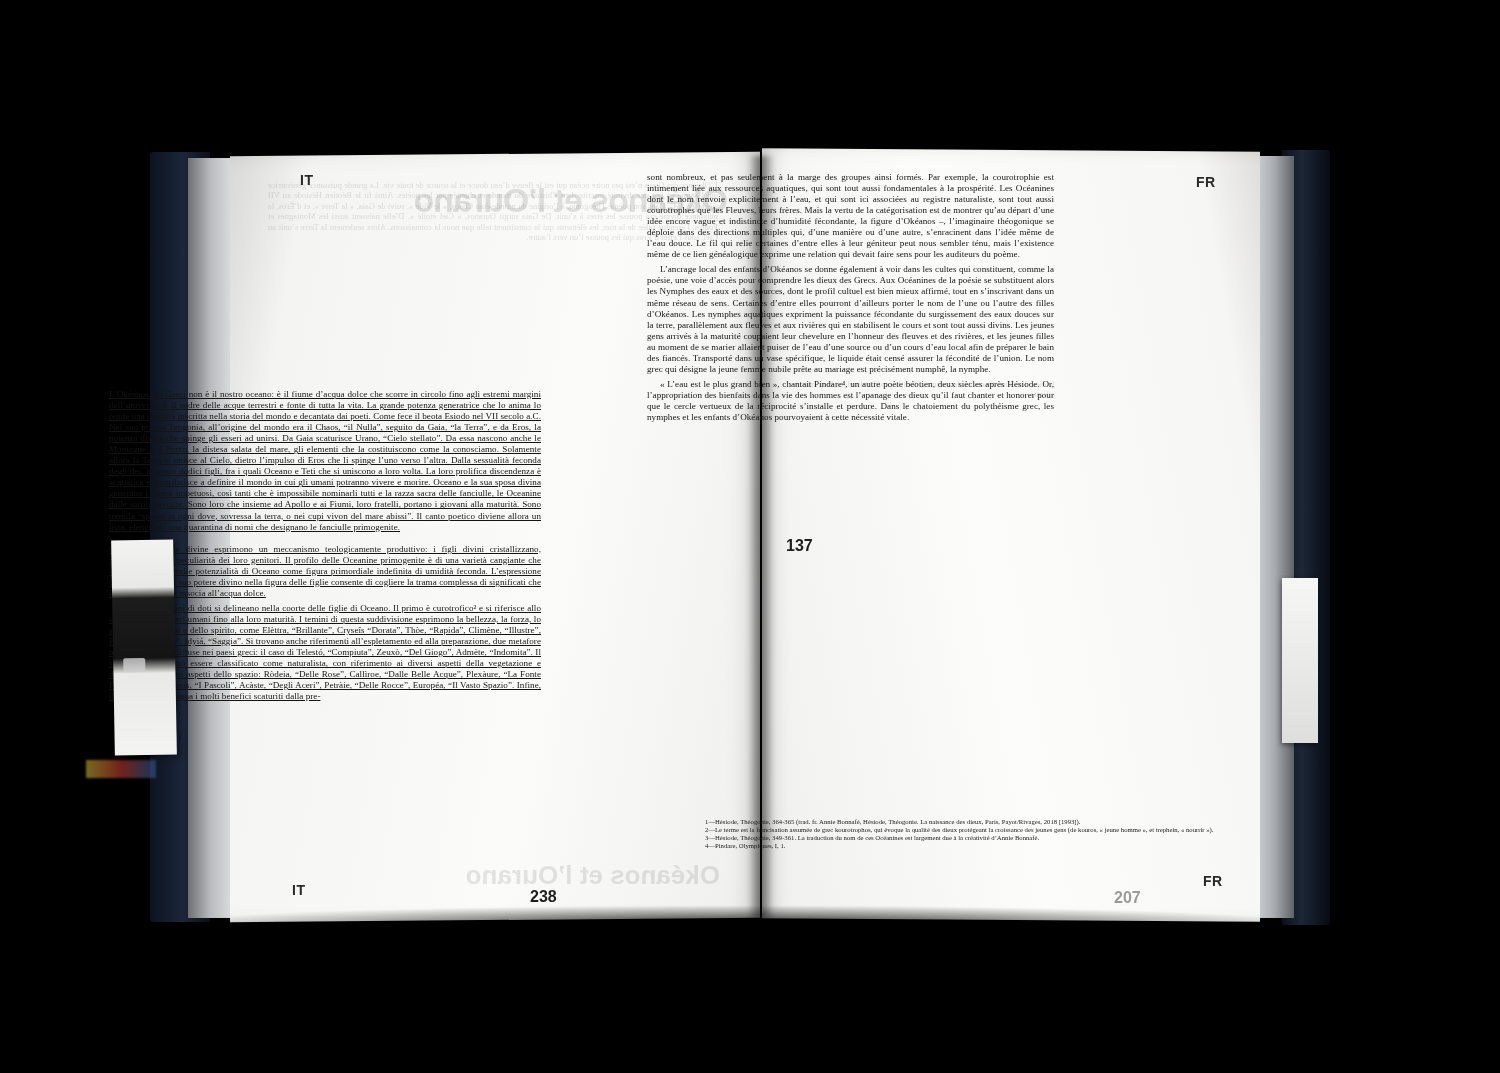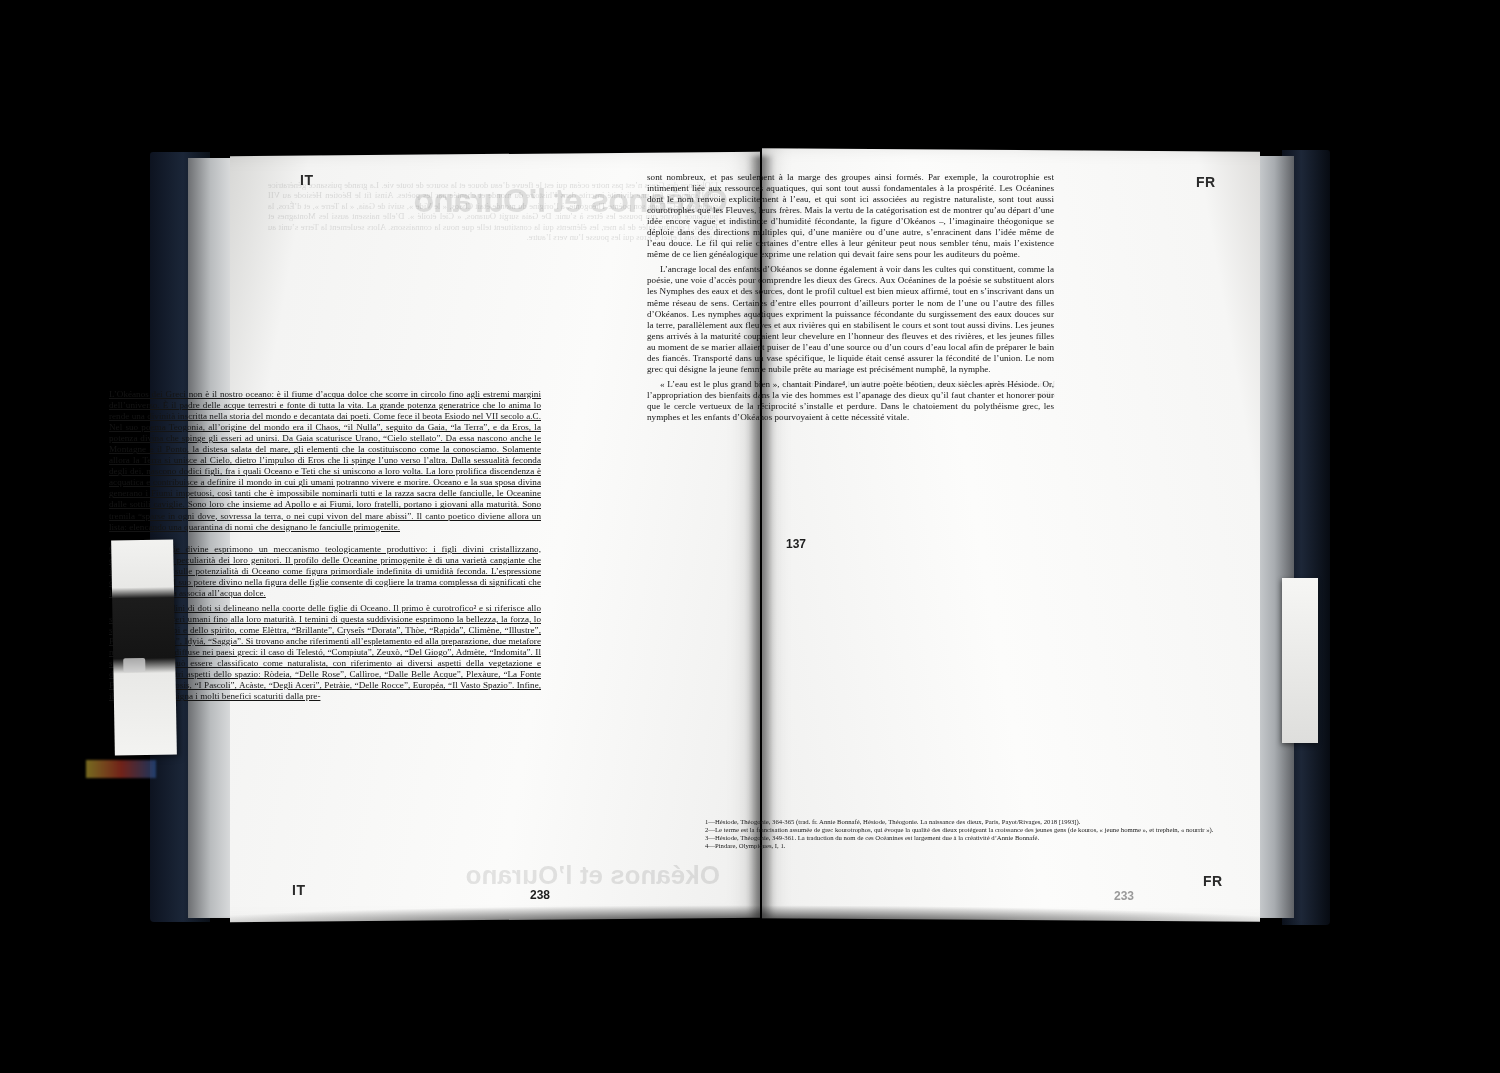--- a/index.html
+++ b/index.html
@@ -44,21 +44,21 @@
   .right-col{left:643px;top:168px;width:415px;}
 
   .runhead{position:absolute;font-family:"Liberation Sans",sans-serif;
     font-size:14px;font-weight:700;color:#2a2a2a;letter-spacing:.5px;}
   .rh-it{left:300px;top:172px;}
   .rh-fr{left:1196px;top:174px;}
   .rh-it-bottom{left:292px;top:882px;}
   .rh-fr-bottom{left:1203px;top:873px;}
 
   .folio{position:absolute;font-family:"Liberation Sans",sans-serif;
-    font-size:12px;font-weight:700;color:#1d1d1d;}
+    font-size:16px;font-weight:700;color:#1d1d1d;}
   .folio-left{left:530px;top:888px;}
   .folio-right{left:786px;top:537px;}
   .folio-right2{left:1114px;top:889px;color:#9a9a9a;font-weight:700;}
 
   .notes{position:absolute;left:705px;top:818px;width:528px;font-size:6.7px;
     line-height:8.1px;color:#1a1a1a;text-align:justify;}
   .notes div{margin:0;}
 
   
   .ghost{position:absolute;opacity:.16;color:#404040;filter:blur(.25px);
@@ -119,21 +119,21 @@
   <div class="folio folio-left">238</div>
 
   <div class="runhead rh-fr">FR</div>
   <div class="runhead rh-fr-bottom">FR</div>
   <div class="col right-col">
     <p class="noind">sont nombreux, et pas seulement à la marge des groupes ainsi formés. Par exemple, la courotrophie est intimement liée aux ressources aquatiques, qui sont tout aussi fondamentales à la prospérité. Les Océanines dont le nom renvoie explicitement à l’eau, et qui sont ici associées au registre naturaliste, sont tout aussi courotrophes que les Fleuves, leurs frères. Mais la vertu de la catégorisation est de montrer qu’au départ d’une idée encore vague et indistincte d’humidité fécondante, la figure d’Okéanos –, l’imaginaire théogonique se déploie dans des directions multiples qui, d’une manière ou d’une autre, s’enracinent dans l’idée même de l’eau douce. Le fil qui relie certaines d’entre elles à leur géniteur peut nous sembler ténu, mais l’existence même de ce lien généalogique exprime une relation qui devait faire sens pour les auditeurs du poème.</p>
     <p>L’ancrage local des enfants d’Okéanos se donne également à voir dans les cultes qui constituent, comme la poésie, une voie d’accès pour comprendre les dieux des Grecs. Aux Océanines de la poésie se substituent alors les Nymphes des eaux et des sources, dont le profil cultuel est bien mieux affirmé, tout en s’inscrivant dans un même réseau de sens. Certaines d’entre elles pourront d’ailleurs porter le nom de l’une ou l’autre des filles d’Okéanos. Les nymphes aquatiques expriment la puissance fécondante du surgissement des eaux douces sur la terre, parallèlement aux fleuves et aux rivières qui en stabilisent le cours et sont tout aussi divins. Les jeunes gens arrivés à la maturité coupaient leur chevelure en l’honneur des fleuves et des rivières, et les jeunes filles au moment de se marier allaient puiser de l’eau d’une source ou d’un cours d’eau local afin de préparer le bain des fiancés. Transporté dans un vase spécifique, le liquide était censé assurer la fécondité de l’union. Le nom grec qui désigne la jeune femme nubile prête au mariage est précisément numphê, la nymphe.</p>
     <p>« L’eau est le plus grand bien », chantait Pindare⁴, un autre poète béotien, deux siècles après Hésiode. Or, l’appropriation des bienfaits dans la vie des hommes est l’apanage des dieux qu’il faut chanter et honorer pour que le cercle vertueux de la réciprocité s’installe et perdure. Dans le chatoiement du polythéisme grec, les nymphes et les enfants d’Okéanos pourvoyaient à cette nécessité vitale.</p>
   </div>
   <div class="folio folio-right">137</div>
-  <div class="folio folio-right2">233</div>
+  <div class="folio folio-right2">207</div>
 
   <div class="notes">
     <div>1—Hésiode, Théogonie, 364-365 (trad. fr. Annie Bonnafé, Hésiode, Théogonie. La naissance des dieux, Paris, Payot/Rivages, 2018 [1993]).</div>
     <div>2—Le terme est la francisation assumée de grec kourotrophos, qui évoque la qualité des dieux protégeant la croissance des jeunes gens (de kouros, « jeune homme », et trephein, « nourrir »).</div>
     <div>3—Hésiode, Théogonie, 349-361. La traduction du nom de ces Océanines est largement due à la créativité d’Annie Bonnafé.</div>
     <div>4—Pindare, Olympiques, I, 1.</div>
   </div>
 
   <div class="ribbon"></div>
   <div class="tab-right"></div>

